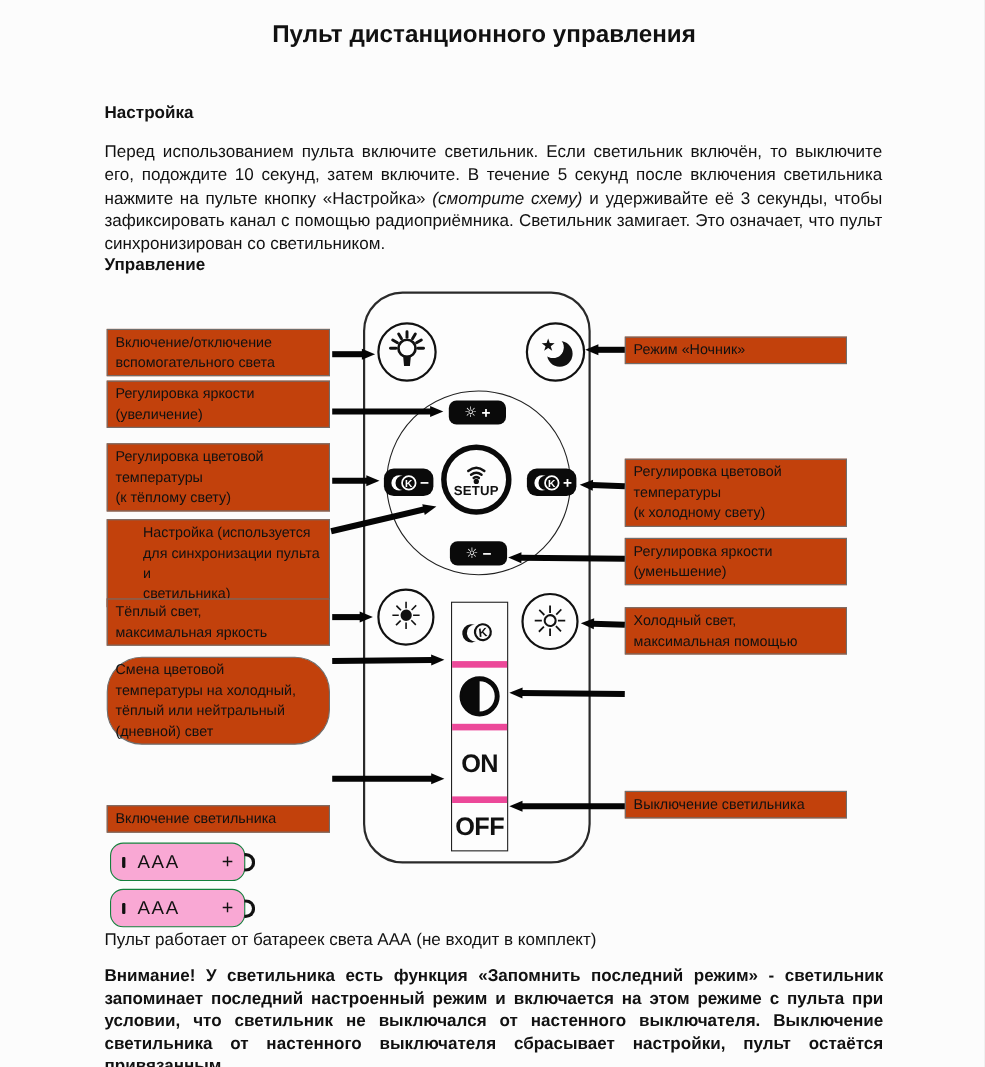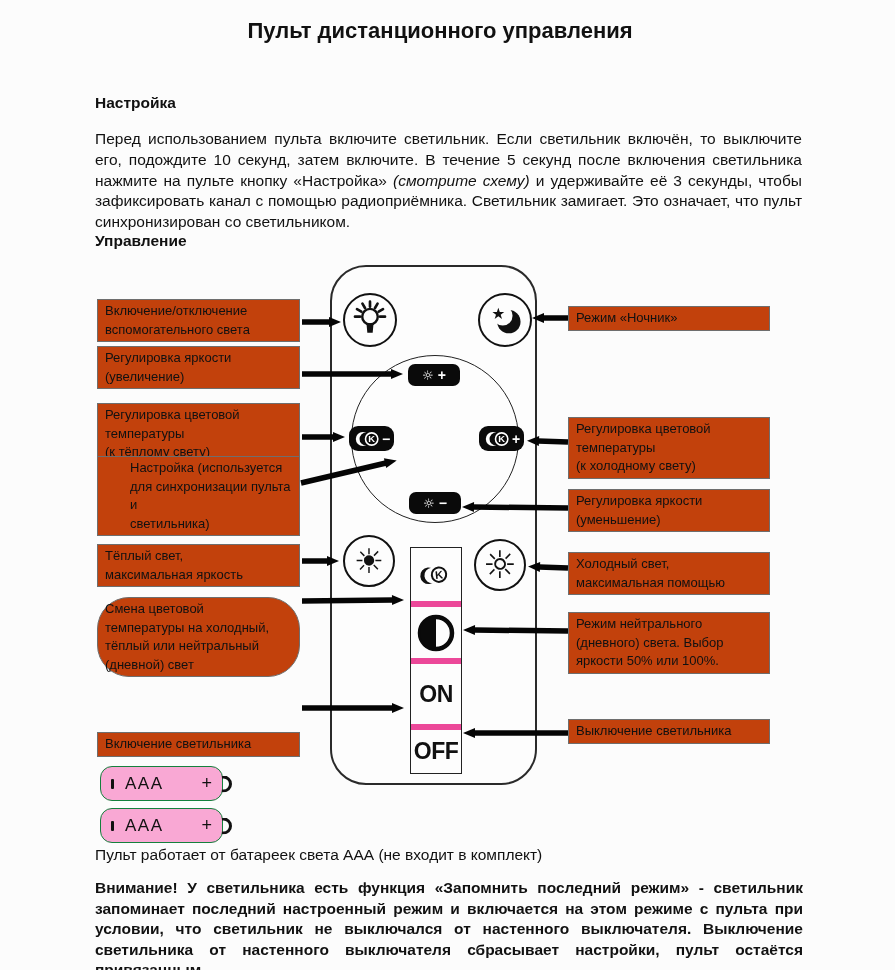--- a/index.html
+++ b/index.html
@@ -72,42 +72,39 @@
 
   <div class="sec-heading" style="top:232px;">Управление</div>
 
   <div class="callout lbox" style="top:299px;">Включение/отключение
 вспомогательного света</div>
   <div class="callout lbox" style="top:346px;">Регулировка яркости
 (увеличение)</div>
   <div class="callout lbox" style="top:403px;">Регулировка цветовой
 температуры
 (к тёплому свету)</div>
-  <div class="callout lbox" style="top:456px;padding-left:32px;">Настройка (используется
+  <div class="callout lbox" style="top:472px;padding-left:32px;">Настройка (используется
 для синхронизации пульта и
 светильника)</div>
   <div class="callout lbox" style="top:544px;">Тёплый свет,
 максимальная яркость</div>
   <div class="callout lbox" style="top:597px;border-radius:32px;">Смена цветовой
 температуры на холодный,
 тёплый или нейтральный
 (дневной) свет</div>
   <div class="callout lbox" style="top:732px;">Включение светильника</div>
 
   <div class="callout rbox" style="top:306px;">Режим «Ночник»</div>
   <div class="callout rbox" style="top:417px;">Регулировка цветовой
 температуры
 (к холодному свету)</div>
   <div class="callout rbox" style="top:489px;">Регулировка яркости
 (уменьшение)</div>
   <div class="callout rbox" style="top:552px;">Холодный свет,
 максимальная помощью</div>
-  <div class="callout rbox" style="top:612px;">Режим нейтрального
-(дневного) света. Выбор
-яркости 50% или 100%.</div>
   <div class="callout rbox" style="top:719px;">Выключение светильника</div>
 
   <div class="remote">
 
     <div class="circle-btn" style="left:11px;top:26px;width:54px;height:54px;">
       <svg width="40" height="40" viewBox="0 0 36 36">
         <g stroke="#111" stroke-width="2.4" stroke-linecap="round">
           <line x1="27" y1="15" x2="31.5" y2="15"></line>
             <line x1="25.8" y1="10.5" x2="29.7" y2="8.2"></line>
           <line x1="22.5" y1="7.2" x2="24.8" y2="3.3"></line>
@@ -148,20 +145,31 @@
     <div class="blackbtn" style="left:147px;top:159px;width:45px;height:25px;border-radius:9px;">
       <svg width="28" height="24" viewBox="0 0 30 24">
         <circle cx="10.5" cy="12" r="7.5" fill="#fff"></circle>
         <circle cx="14" cy="12" r="7" fill="#0a0a0a"></circle>
         <circle cx="20" cy="12" r="6.6" fill="#0a0a0a" stroke="#fff" stroke-width="1.7"></circle>
         <text x="20" y="15.6" text-anchor="middle" font-size="10" font-weight="bold" fill="#fff" font-family="Liberation Sans, sans-serif">K</text>
       </svg>
       <span class="btn-sign" style="margin-left:1px;">+</span>
     </div>
 
+    <div class="setup">
+      <svg width="28" height="22" viewBox="0 0 30 24">
+        <g stroke="#111" stroke-width="2.4" stroke-linecap="round" fill="none">
+          <path d="M7,10 Q15,3.5 23,10"></path>
+          <path d="M9.8,13.8 Q15,9.6 20.2,13.8"></path>
+          <path d="M12.4,17 Q15,14.9 17.6,17"></path>
+        </g>
+        <circle cx="15" cy="20.4" r="2.6" fill="#111"></circle>
+      </svg>
+      <span class="setup-label">SETUP</span>
+    </div>
 
     <div class="blackbtn" style="left:77px;top:225px;width:52px;height:22px;">
       <span class="sun-glyph">☼</span>
       <span class="btn-sign">−</span>
     </div>
 
     <div class="circle-btn" style="left:11px;top:268px;width:52px;height:52px;">
       <span class="big-sun">☀</span>
     </div>
     <div class="circle-btn" style="left:142px;top:272px;width:52px;height:52px;">

